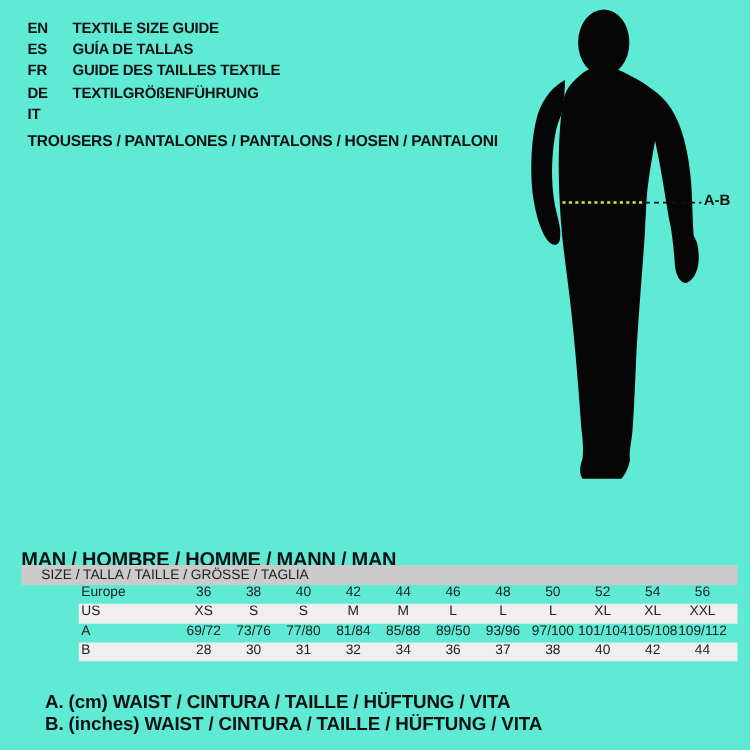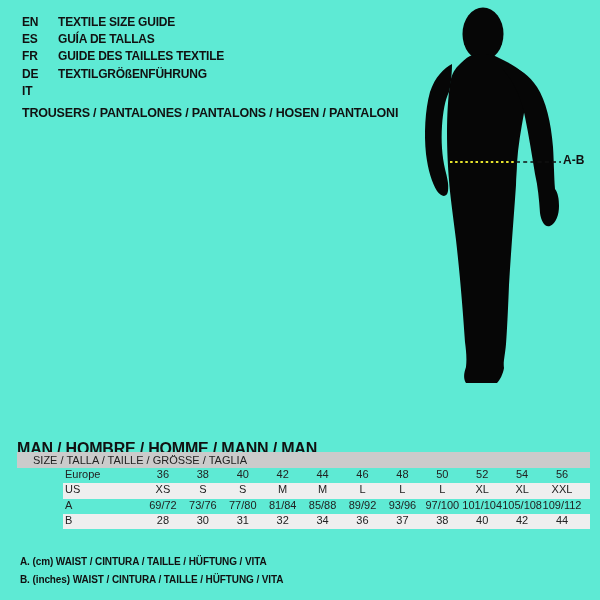--- a/index.html
+++ b/index.html
@@ -111,25 +111,26 @@
     white-space: nowrap;
   }
 
   
   .notes {
     position: absolute;
     left: 20px;
     top: 553px;
   }
   .note-line {
-    font-size: 10px;
+    font-size: 15px;
     font-weight: 700;
     line-height: 17.5px;
     letter-spacing: -0.1px;
     white-space: nowrap;
+    margin-left: 16px;
   }
 </style>
 </head>
 <body>
 
 <div class="canvas">
 
   <div class="lang-list">
   <div class="lang-row">
     <span class="lang-code">EN</span>
@@ -250,21 +251,21 @@
         <span class="size-cell">XXL</span>
       </div>
 
   <div class="size-row">
     <span class="size-row-label">A</span>
   <span class="size-cell">69/72</span>
         <span class="size-cell">73/76</span>
         <span class="size-cell">77/80</span>
         <span class="size-cell">81/84</span>
         <span class="size-cell">85/88</span>
-        <span class="size-cell">89/92</span>
+        <span class="size-cell">89/50</span>
         <span class="size-cell">93/96</span>
         <span class="size-cell">97/100</span>
         <span class="size-cell">101/104</span>
         <span class="size-cell">105/108</span>
         <span class="size-cell">109/112</span>
       </div>
 
   <div class="size-row">
     <span class="size-row-label">B</span>
   <span class="size-cell">28</span>

